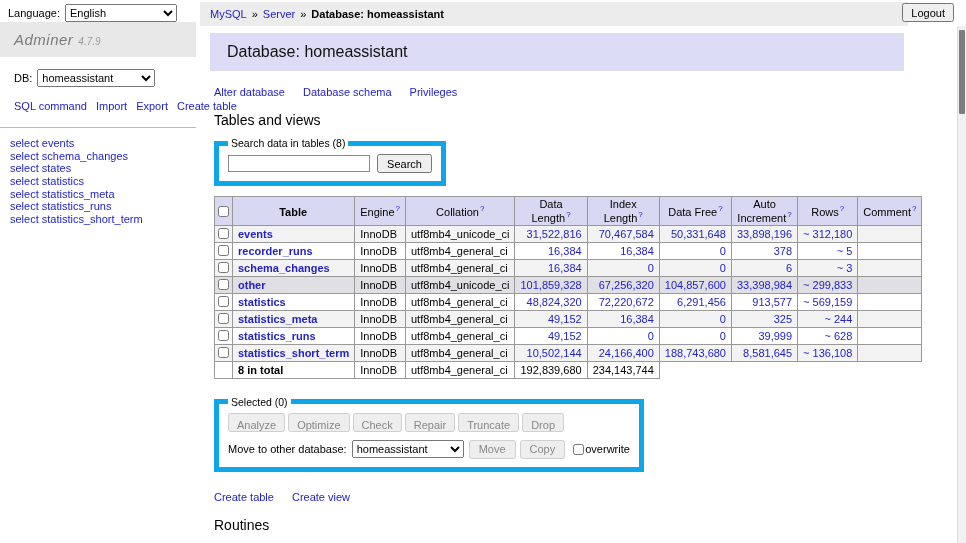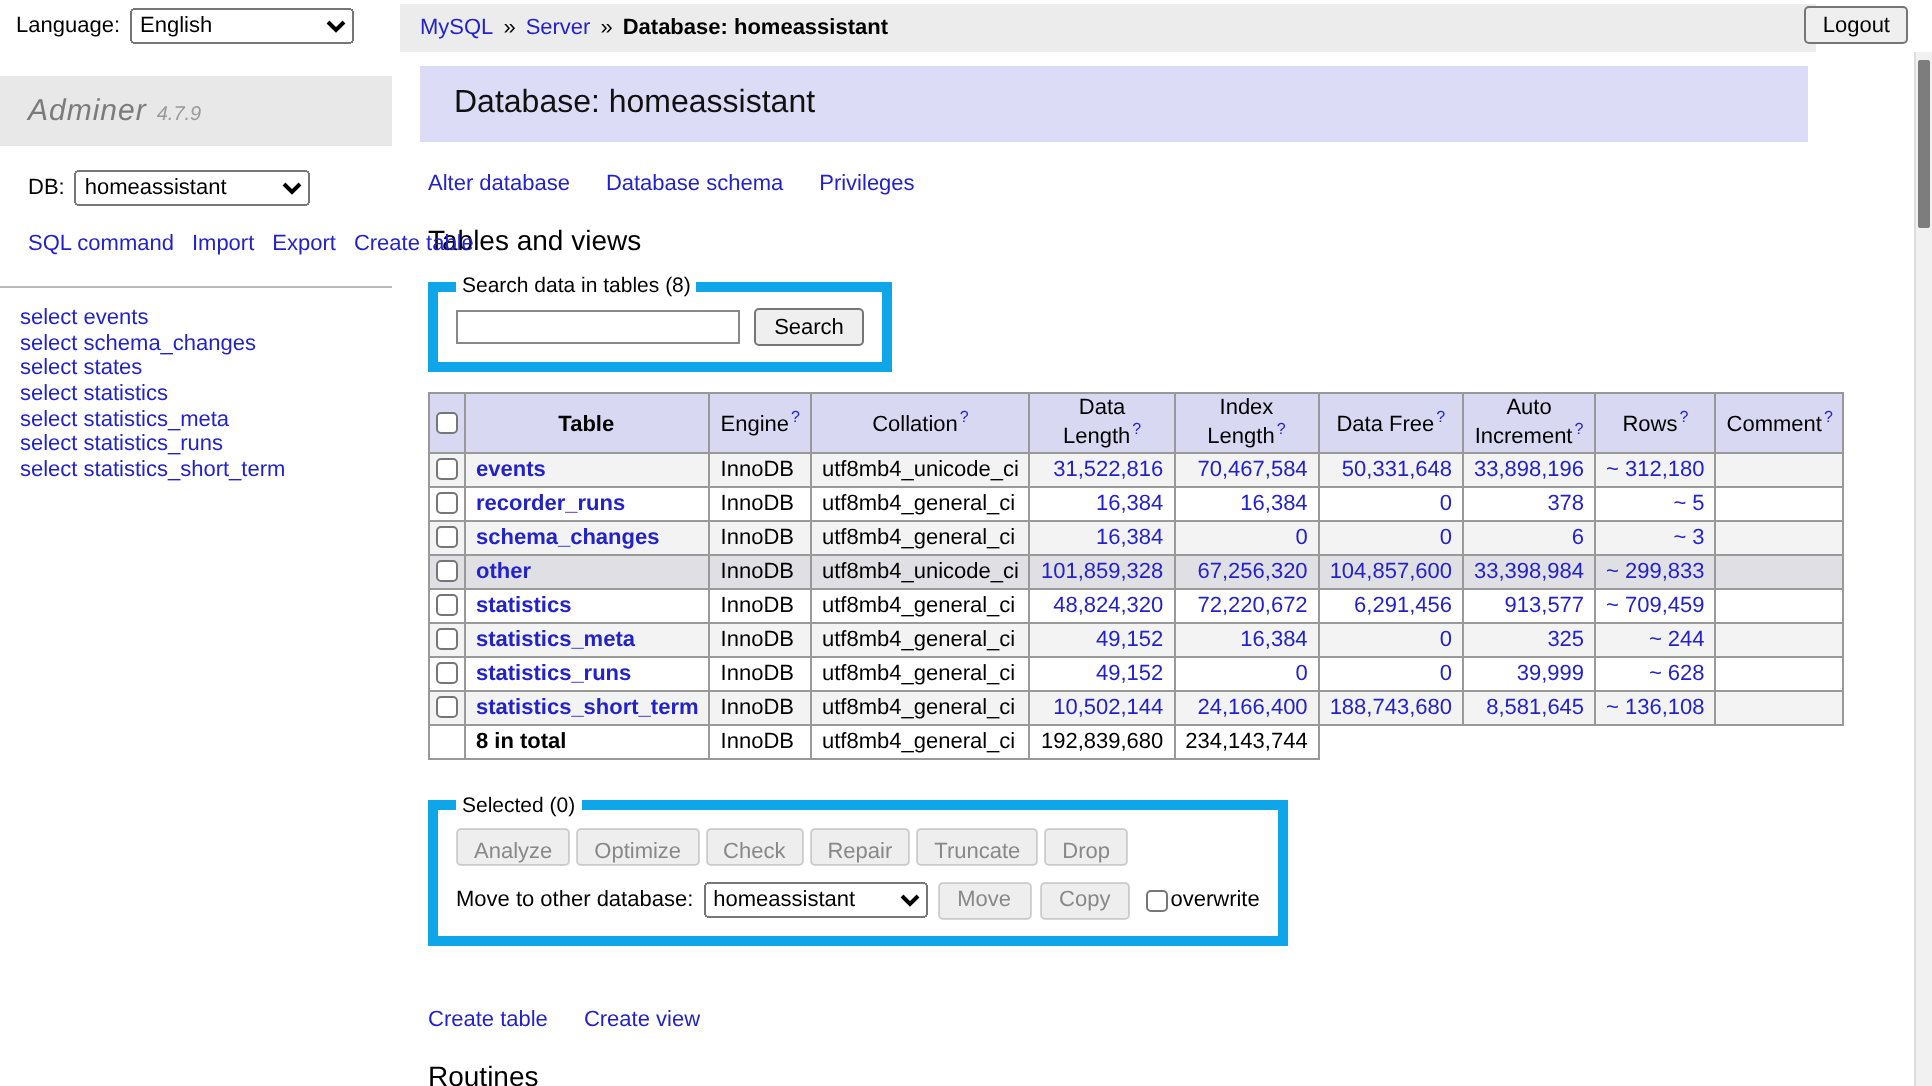--- a/index.html
+++ b/index.html
@@ -26,21 +26,21 @@
   .breadcrumb .sep{margin:0 5px;color:#000;}
   .breadcrumb .current{font-weight:bold;color:#000;}
   .logout{position:absolute;right:12px;top:3px;}
   .logout button{height:19px;padding:0 7px;}
 
   
   .scrollbar{position:absolute;right:0;top:26px;bottom:0;width:9px;background:#f1f1f1;border-left:1px solid #ddd;}
   .scrollbar .thumb{margin:4px 1px 0;height:84px;background:#7d7d7d;border-radius:1px;}
 
   
-  .sidebar{position:absolute;left:0;top:34px;width:196px;}
+  .sidebar{position:absolute;left:0;top:18px;width:196px;}
   .sidebar h1{margin:4px 0 0;background:var(--sidebar-heading-bg);padding:9px 14px;
     font-size:15px;font-weight:400;font-style:italic;color:#7b7b7b;letter-spacing:.5px;}
   .sidebar h1 .ver{font-size:10px;color:#9a9a9a;margin-left:5px;letter-spacing:0;}
   .db-row{padding:12px 14px 2px;display:flex;align-items:center;}
   .db-row select{margin-left:5px;width:118px;height:18px;}
   .main-links{padding:8px 14px 12px;border-bottom:1px solid #bbb;line-height:1.65;width:196px;}
   .main-links-inner{width:160px;}
   .main-links a{margin-right:9px;white-space:nowrap;}
   .tables-list{padding:9px 10px;line-height:12.6px;}
   .tables-list a{display:block;white-space:nowrap;}
@@ -80,21 +80,21 @@
   col.c-dfree{width:62px;} col.c-ainc{width:79px;} col.c-rows{width:57px;} col.c-comm{width:56px;}
 
   
   .selected-fieldset{margin-top:17px;}
   .ops button{height:19px;padding:4px 7px;margin-right:3px;color:#888;}
   .move-row{margin-top:8px;display:flex;align-items:center;}
   .move-row select{width:112px;height:18px;margin:0 5px;}
   .move-row button{height:19px;padding:0 8px;margin-right:4px;color:#888;}
   .move-row label{display:flex;align-items:center;margin-left:3px;}
 
-  .bottom-links{margin:31px 4px 0;}
+  .bottom-links{margin:19px 4px 0;}
   .bottom-links a{margin-right:18px;}
   .routine-links{margin:0 4px;}
   .routine-links a{margin-right:18px;}
 </style>
 </head>
 <body>
 
 <header class="topbar">
   <div class="lang">
     <span>Language:</span>
@@ -248,21 +248,21 @@
 
         <tr>
           <td class="check"><input type="checkbox" style=""></td>
           <td class="tname"><a href="#">statistics</a></td>
           <td class="plain">InnoDB</td>
           <td class="plain">utf8mb4_general_ci</td>
           <td class="num"><a href="#">48,824,320</a></td>
           <td class="num"><a href="#">72,220,672</a></td>
           <td class="num"><a href="#">6,291,456</a></td>
           <td class="num"><a href="#">913,577</a></td>
-          <td class="num"><a href="#">~ 709,459</a></td>
+          <td class="num"><a href="#">~ 569,159</a></td>
           <td></td>
         </tr>
 
         <tr class="shaded">
           <td class="check"><input type="checkbox" style=""></td>
           <td class="tname"><a href="#">statistics_meta</a></td>
           <td class="plain">InnoDB</td>
           <td class="plain">utf8mb4_general_ci</td>
           <td class="num"><a href="#">49,152</a></td>
           <td class="num"><a href="#">16,384</a></td>

